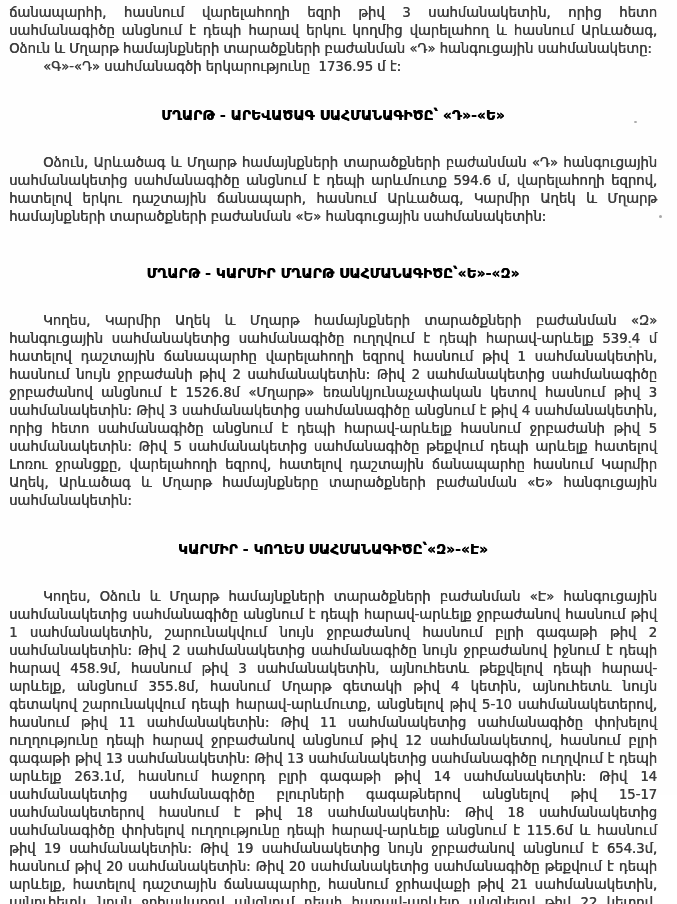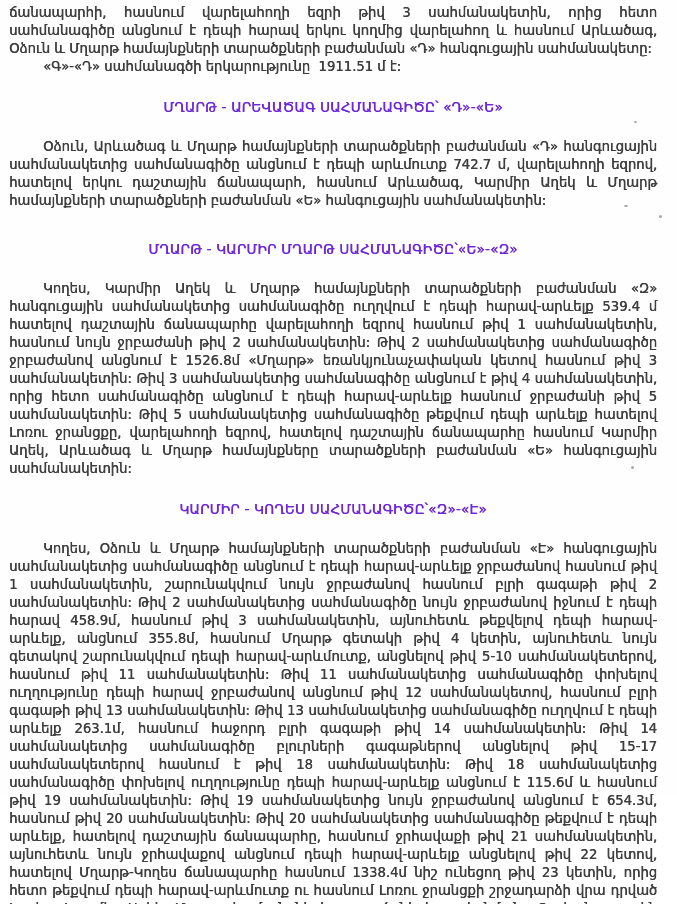--- a/index.html
+++ b/index.html
@@ -37,28 +37,28 @@
   .no-indent {
     text-indent: 0;
   }
   .length-line {
     text-indent: 34px;
     text-align: left;
     white-space: pre-wrap;
     margin-top: 0;
   }
   h2.section-heading {
-    margin: 0;
+    margin: 8px;
     padding: 0;
     font-size: 13.6px;
     line-height: 18px;
-    font-weight: normal;
+    font-weight: bold;
     text-align: center;
     letter-spacing: 0.2px;
-    color: #6d28d9;
+    color: #000000;
   }
   .gap-lg { height: 30px; }
   .gap-md { height: 22px; }
 
   
   .speck {
     position: absolute;
     background: #8a8a8a;
     border-radius: 50%;
     opacity: 0.75;
@@ -69,27 +69,27 @@
   .s4 { left: 659px; top: 215px; width: 3px; height: 3px; }
   .s5 { left: 629px; top: 346px; width: 3px; height: 2px; }
   .s6 { left: 631px; top: 466px; width: 3px; height: 3px; }
 </style>
 </head>
 <body>
 
 <div class="page">
 
   <p class="para no-indent">ճանապարհի, հասնում վարելահողի եզրի թիվ 3 սահմանակետին, որից հետո սահմանագիծը անցնում է դեպի հարավ երկու կողմից վարելահող և հասնում Արևածագ, Օձուն  և Մղարթ համայնքների տարածքների բաժանման «Դ» հանգուցային սահմանակետը:</p>
-  <p class="length-line">«Գ»-«Դ» սահմանագծի երկարությունը  1911.51 մ է:</p>
+  <p class="length-line">«Գ»-«Դ» սահմանագծի երկարությունը  1736.95 մ է:</p>
 
   <div class="gap-md"></div>
   <h2 class="section-heading">ՄՂԱՐԹ - ԱՐԵՎԱԾԱԳ ՍԱՀՄԱՆԱԳԻԾԸ՝ «Դ»-«Ե»</h2>
   <div class="gap-md"></div>
 
-  <p class="para">Օձուն, Արևածագ և Մղարթ համայնքների տարածքների բաժանման «Դ» հանգուցային սահմանակետից սահմանագիծը անցնում է դեպի արևմուտք 742.7 մ, վարելահողի եզրով, հատելով երկու դաշտային ճանապարհ, հասնում Արևածագ, Կարմիր  Աղեկ և Մղարթ համայնքների տարածքների բաժանման «Ե» հանգուցային սահմանակետին:</p>
+  <p class="para">Օձուն, Արևածագ և Մղարթ համայնքների տարածքների բաժանման «Դ» հանգուցային սահմանակետից սահմանագիծը անցնում է դեպի արևմուտք 594.6 մ, վարելահողի եզրով, հատելով երկու դաշտային ճանապարհ, հասնում Արևածագ, Կարմիր  Աղեկ և Մղարթ համայնքների տարածքների բաժանման «Ե» հանգուցային սահմանակետին:</p>
 
   <div class="gap-lg"></div>
   <h2 class="section-heading">ՄՂԱՐԹ - ԿԱՐՄԻՐ ՄՂԱՐԹ ՍԱՀՄԱՆԱԳԻԾԸ՝«Ե»-«Զ»</h2>
   <div class="gap-md"></div>
 
   <p class="para">Կողես, Կարմիր Աղեկ և Մղարթ համայնքների տարածքների բաժանման «Զ» հանգուցային սահմանակետից սահմանագիծը ուղղվում է դեպի հարավ-արևելք 539.4 մ հատելով դաշտային ճանապարհը վարելահողի եզրով հասնում թիվ 1 սահմանակետին, հասնում նույն ջրբաժանի թիվ 2 սահմանակետին: Թիվ 2 սահմանակետից սահմանագիծը ջրբաժանով անցնում է 1526.8մ «Մղարթ» եռանկյունաչափական կետով հասնում թիվ 3 սահմանակետին: Թիվ 3 սահմանակետից սահմանագիծը անցնում է թիվ 4 սահմանակետին, որից հետո սահմանագիծը անցնում է դեպի հարավ-արևելք հասնում ջրբաժանի թիվ 5 սահմանակետին: Թիվ 5 սահմանակետից սահմանագիծը թեքվում դեպի արևելք հատելով Լոռու ջրանցքը, վարելահողի եզրով, հատելով դաշտային ճանապարհը հասնում Կարմիր Աղեկ, Արևածագ և Մղարթ համայնքները տարածքների բաժանման «Ե» հանգուցային սահմանակետին:</p>
 
   <div class="gap-md"></div>
   <h2 class="section-heading">ԿԱՐՄԻՐ - ԿՈՂԵՍ ՍԱՀՄԱՆԱԳԻԾԸ՝«Զ»-«Է»</h2>
   <div class="gap-md"></div>

